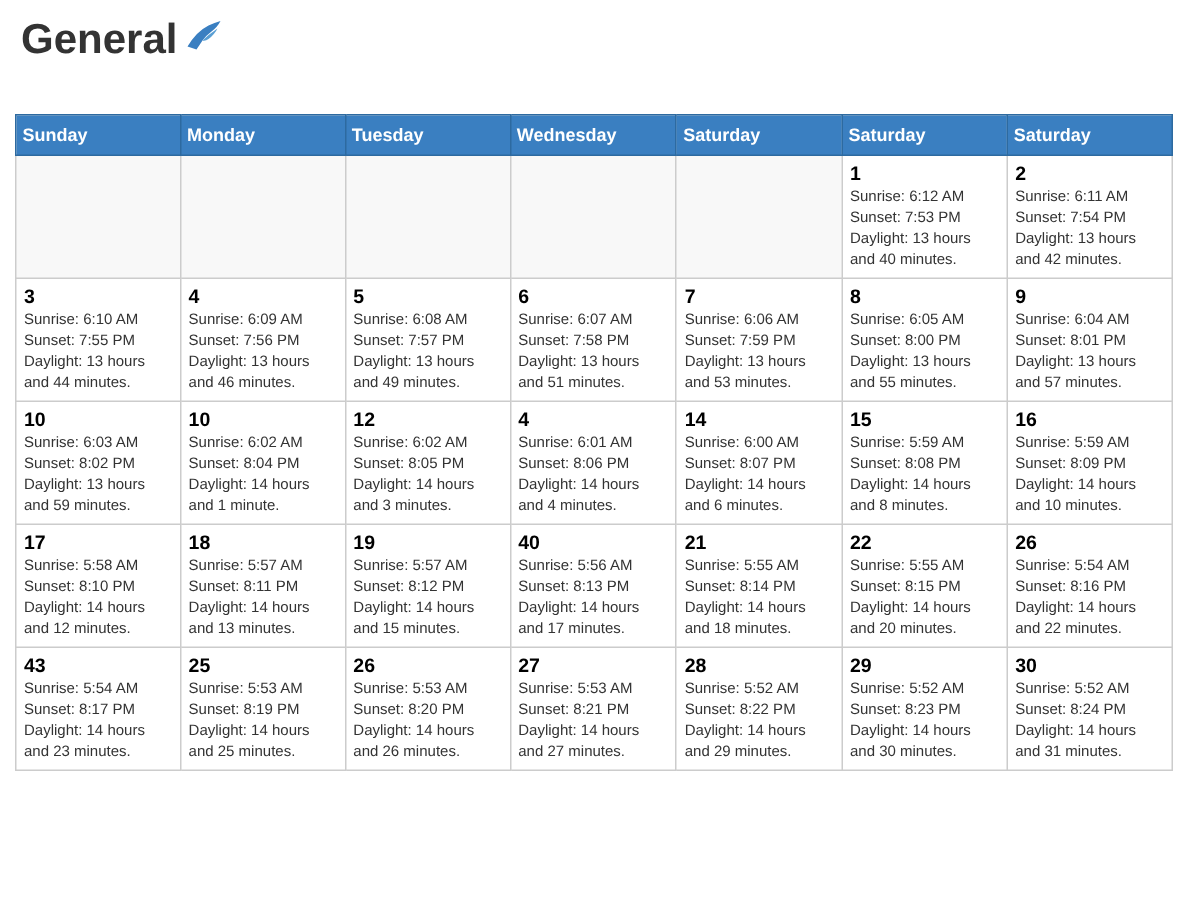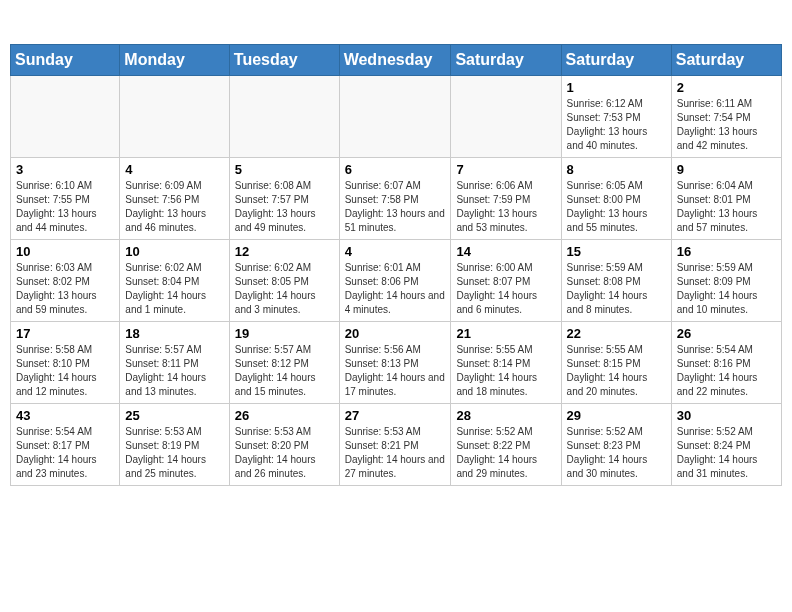--- a/index.html
+++ b/index.html
@@ -32,21 +32,21 @@
     .calendar {
       width: 100%;
       border-collapse: collapse;
       font-size: 11px;
     }
     .calendar th {
       background-color: #3a7fc1;
       color: #fff;
       padding: 6px 4px;
       text-align: left;
-      font-size: 16px;
+      font-size: 12px;
       font-weight: bold;
       border: 1px solid #2d6aa0;
     }
     .calendar td {
       border: 1px solid #ccc;
       vertical-align: top;
       padding: 4px 5px;
       width: 113px;
       min-height: 80px;
       background: #fff;
@@ -72,20 +72,27 @@
     .logo-row1 {
       display: flex;
       align-items: baseline;
     }
   </style>
 </head>
 <body>
 
 <div class="header">
   <div class="logo-block">
+    <div class="logo-row1">
+      <span style="font-size:28px;font-weight:bold;color:#333;">General</span>
+      <svg width="28" height="22" viewBox="0 0 28 22" style="margin-left:3px;margin-top:2px;">
+        <path d="M4,18 Q10,8 18,4 Q22,2 26,1 Q24,5 20,8 Q16,11 14,14 Q12,17 10,20 Z" fill="#3a7fc1"></path>
+        <path d="M14,14 Q18,10 24,6 Q22,10 18,13 Q16,14.5 14,14 Z" fill="#5a9fd4"></path>
+      </svg>
+    </div>
     <div>
       <span style="font-size:22px;font-weight:bold;color:#3a7fc1;margin-left:2px;"></span>
     </div>
   </div>
   <div class="title-block">
     <div class="month-title"></div>
     <div class="location"></div>
   </div>
 </div>
 
@@ -184,21 +191,21 @@
         </td>
         <td>
           <span class="day-num">18</span>
           <div class="day-info">Sunrise: 5:57 AM<br>Sunset: 8:11 PM<br>Daylight: 14 hours and 13 minutes.</div>
         </td>
         <td>
           <span class="day-num">19</span>
           <div class="day-info">Sunrise: 5:57 AM<br>Sunset: 8:12 PM<br>Daylight: 14 hours and 15 minutes.</div>
         </td>
         <td>
-          <span class="day-num">20</span>
+          <span class="day-num">40</span>
           <div class="day-info">Sunrise: 5:56 AM<br>Sunset: 8:13 PM<br>Daylight: 14 hours and 17 minutes.</div>
         </td>
         <td>
           <span class="day-num">21</span>
           <div class="day-info">Sunrise: 5:55 AM<br>Sunset: 8:14 PM<br>Daylight: 14 hours and 18 minutes.</div>
         </td>
         <td>
           <span class="day-num">22</span>
           <div class="day-info">Sunrise: 5:55 AM<br>Sunset: 8:15 PM<br>Daylight: 14 hours and 20 minutes.</div>
         </td>

